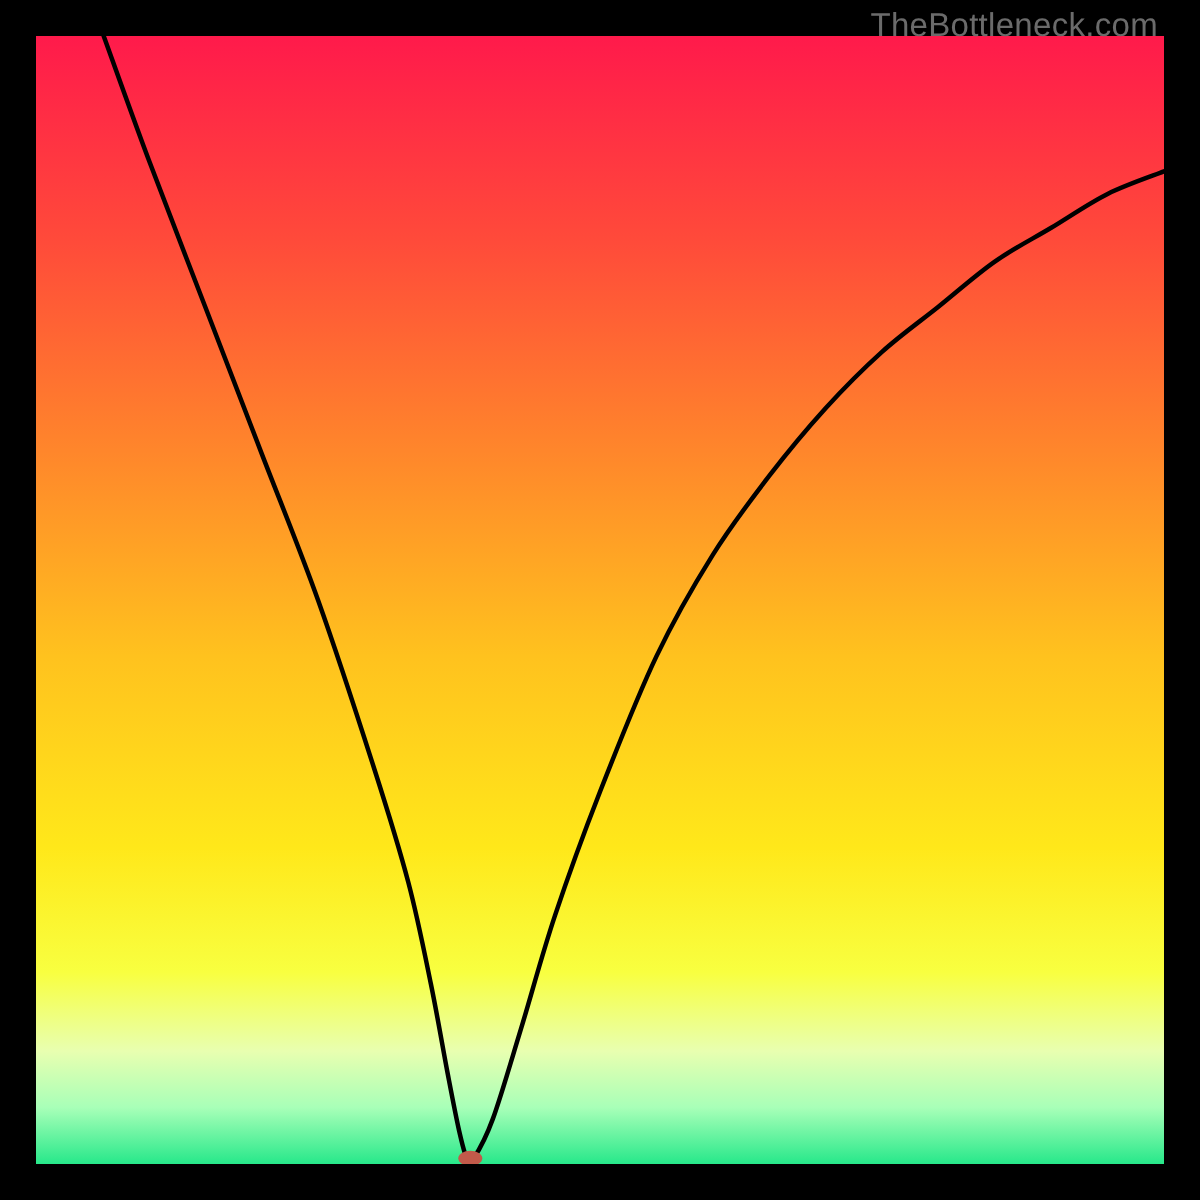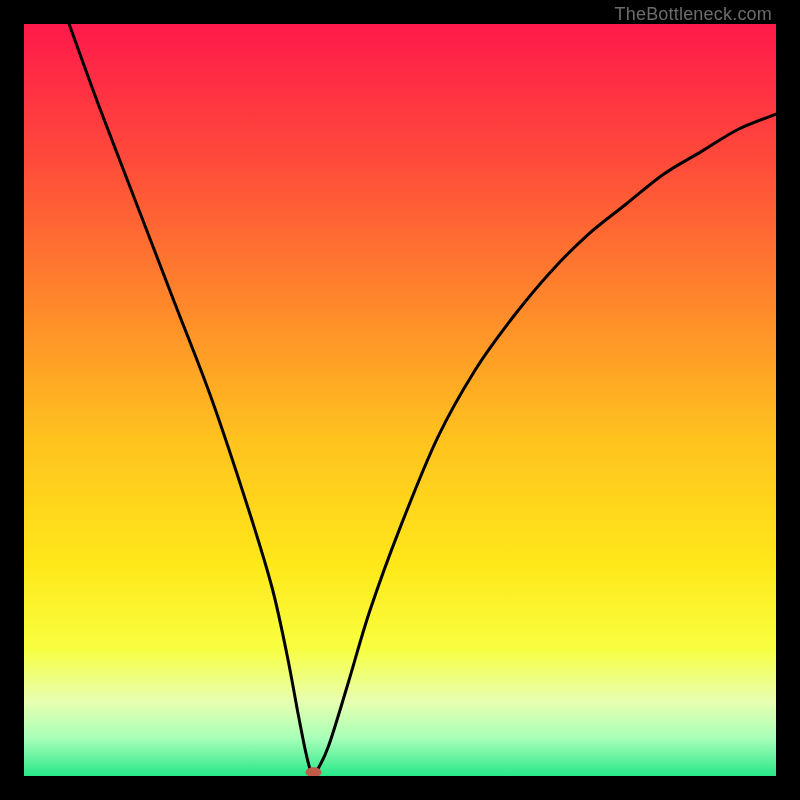--- a/index.html
+++ b/index.html
@@ -24,21 +24,21 @@
     left: 0;
     top: 0;
     width: 752px;
     height: 752px;
   }
   .watermark {
     position: absolute;
     top: 4px;
     right: 28px;
     color: #6b6b6b;
-    font-size: 18px;
+    font-size: 22px;
     letter-spacing: 0.2px;
     font-weight: 500;
     user-select: none;
   }
   svg { display: block; }
 </style>
 </head>
 <body>
 
 <div class="frame">

